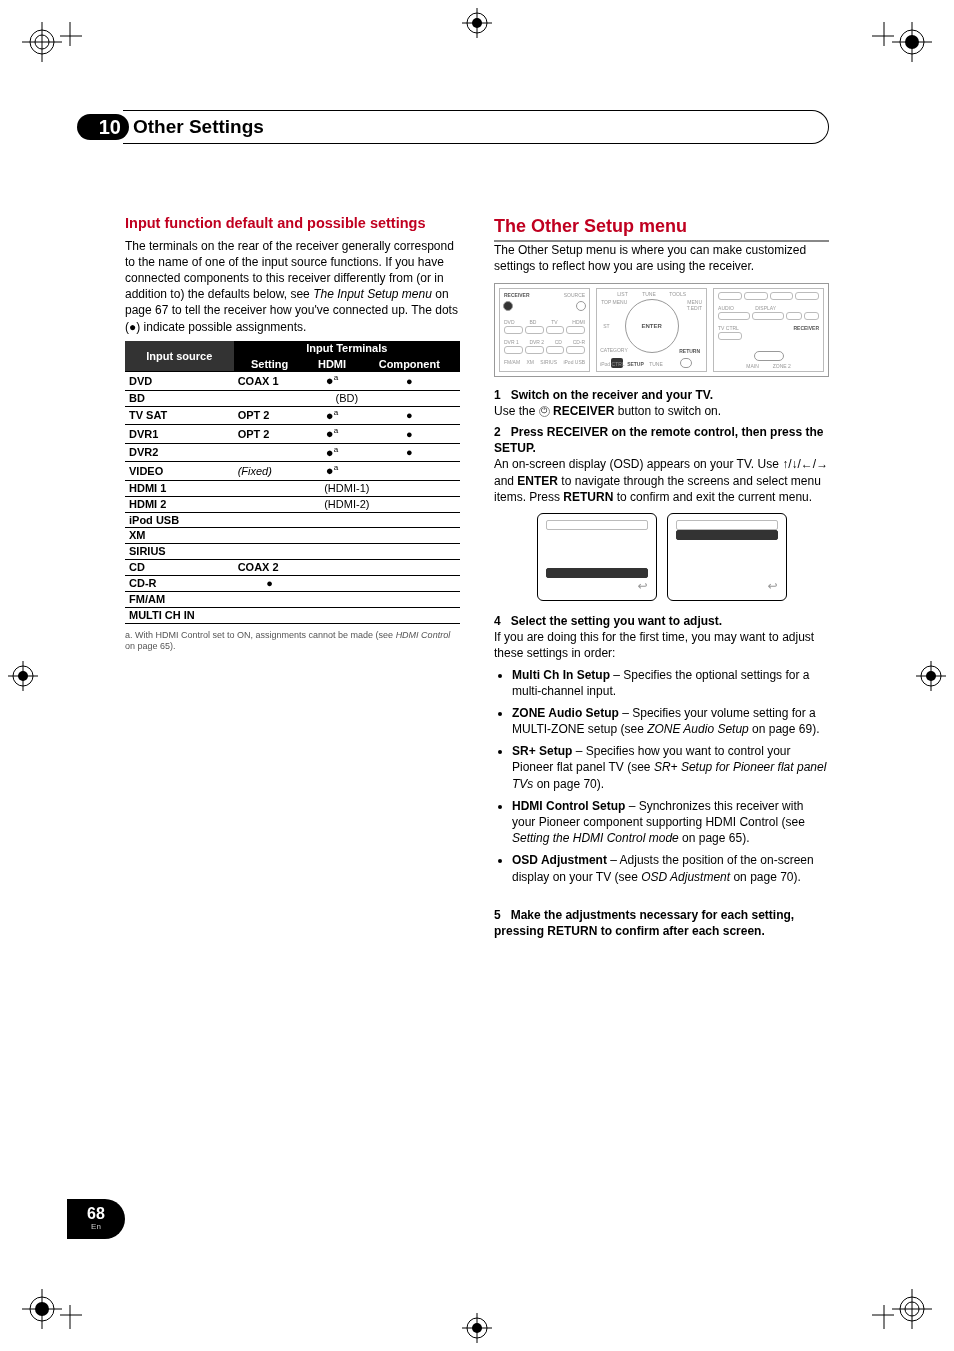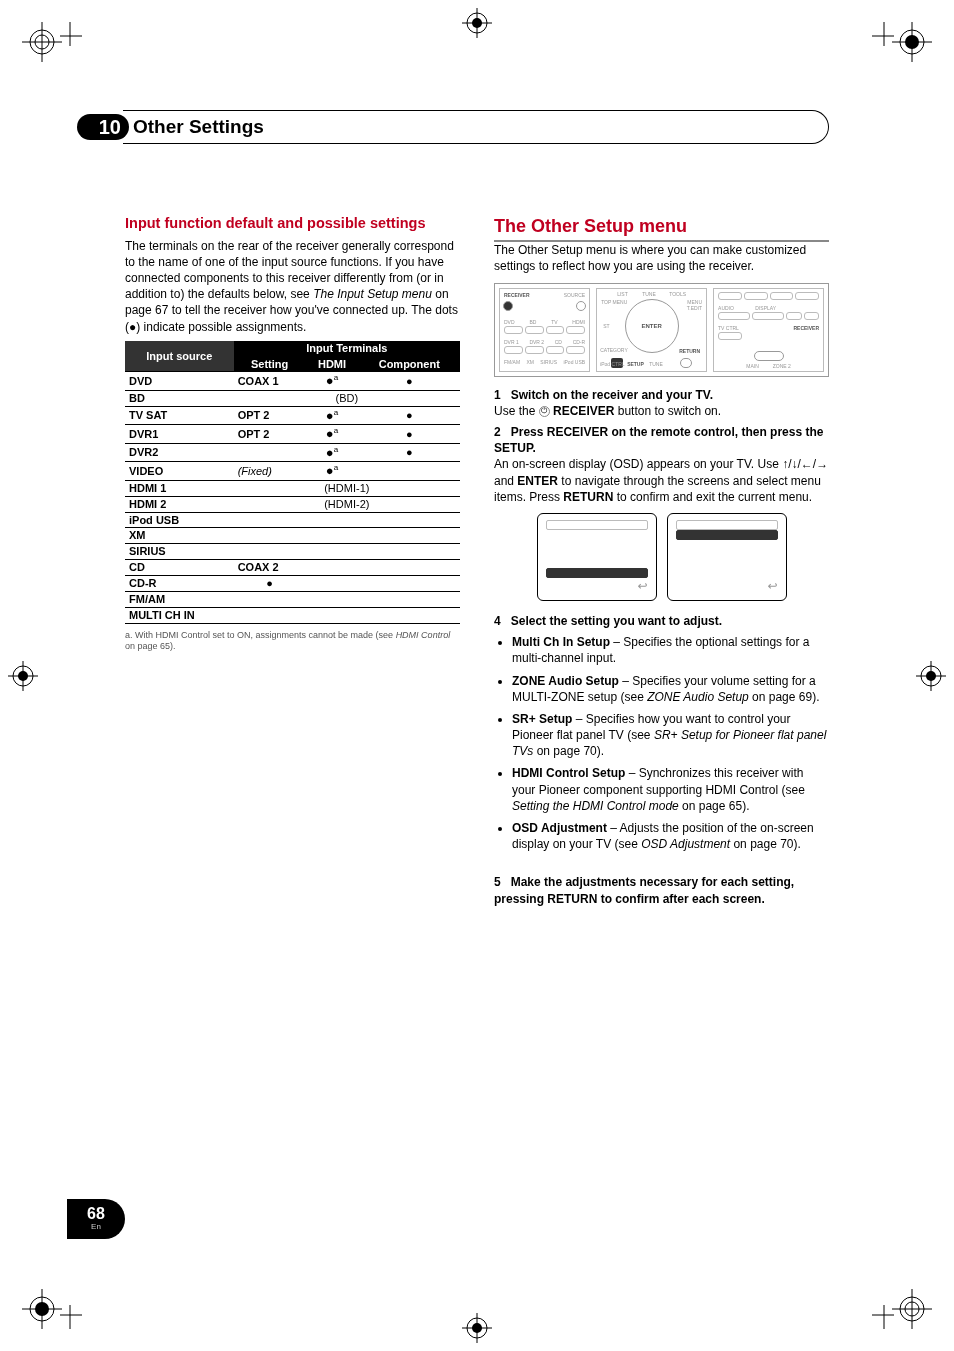--- a/index.html
+++ b/index.html
@@ -511,20 +511,21 @@
         <div class="osd-screen">
           <div class="bar"></div>
           <div class="hl"></div>
           <div style="flex:1"></div>
           <div class="ret">↩</div>
         </div>
       </div>
 
       <p>
         <span class="bold">4</span>&nbsp;&nbsp;&nbsp;<span class="bold">Select the setting you want to adjust.</span><br>
+        <span>If you are doing this for the first time, you may want to adjust these settings in order:</span>
       </p>
 
       <ul class="bullets" id="bullets">
           <li><span class="bold">Multi Ch In Setup</span> – Specifies the optional settings for a multi-channel input.</li>
           <li><span class="bold">ZONE Audio Setup</span> – Specifies your volume setting for a MULTI-ZONE setup (see <span class="italic">ZONE Audio Setup</span> on page 69).</li>
           <li><span class="bold">SR+ Setup</span> – Specifies how you want to control your Pioneer flat panel TV (see <span class="italic">SR+ Setup for Pioneer flat panel TVs</span> on page 70).</li>
           <li><span class="bold">HDMI Control Setup</span> – Synchronizes this receiver with your Pioneer component supporting HDMI Control (see <span class="italic">Setting the HDMI Control mode</span> on page 65).</li>
           <li><span class="bold">OSD Adjustment</span> – Adjusts the position of the on-screen display on your TV (see <span class="italic">OSD Adjustment</span> on page 70).</li>
         </ul>
 

